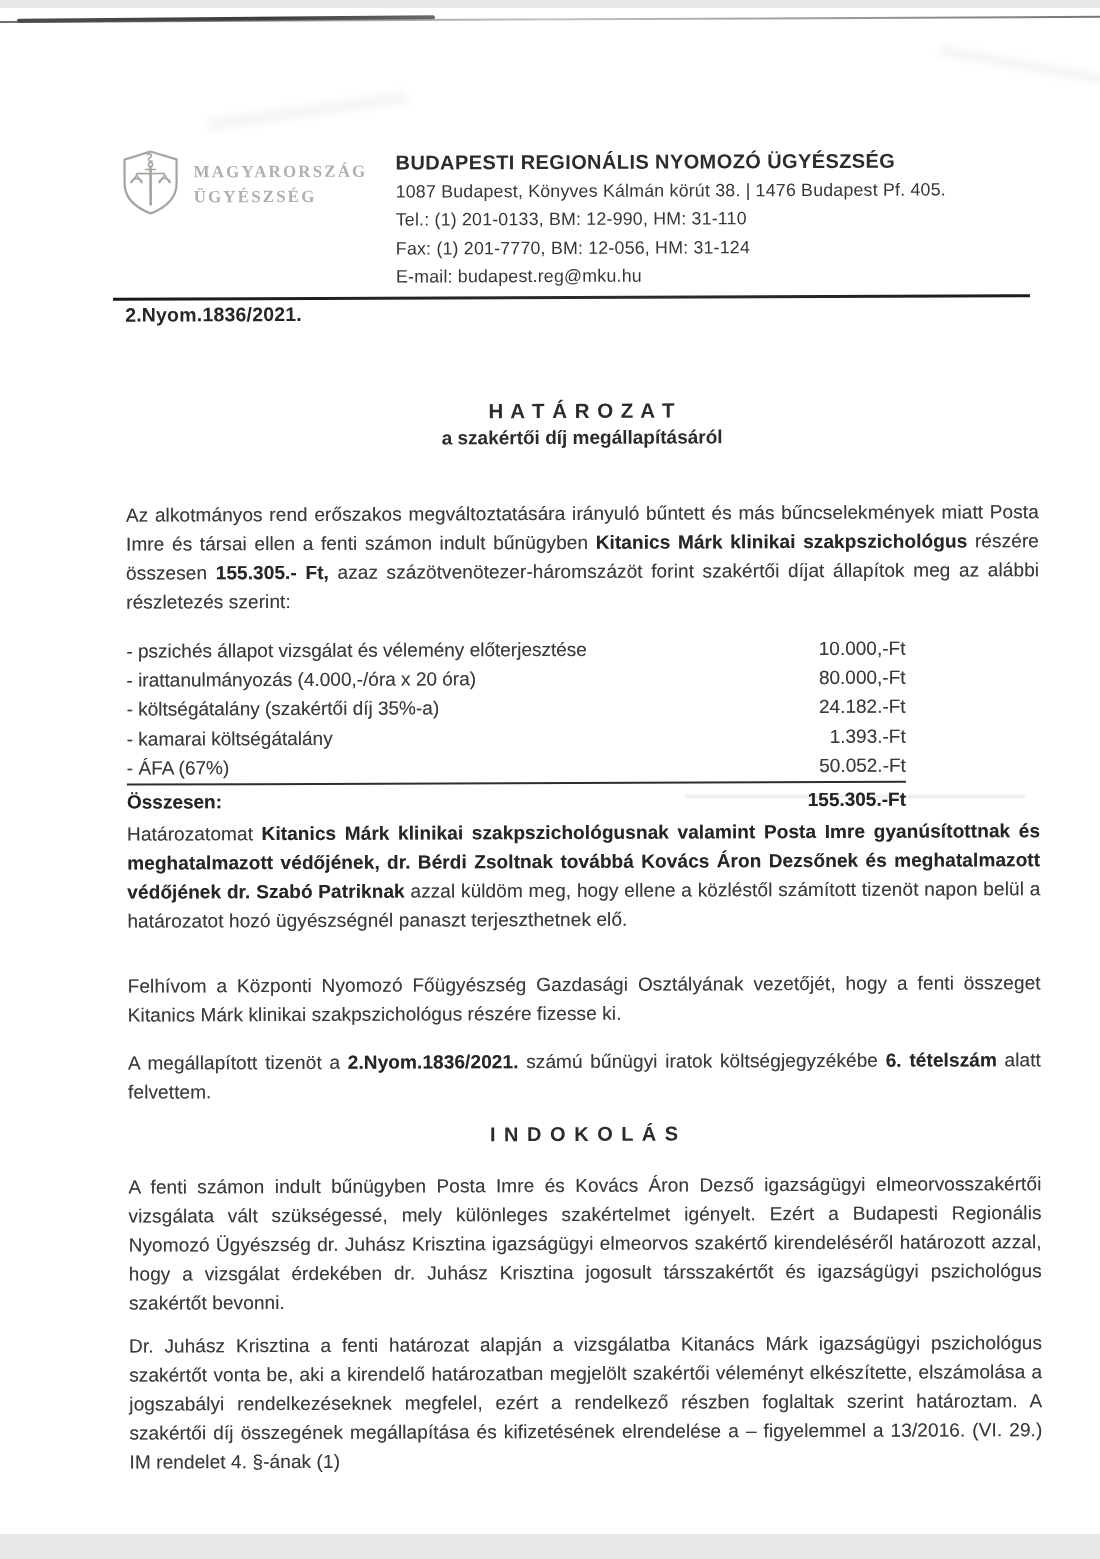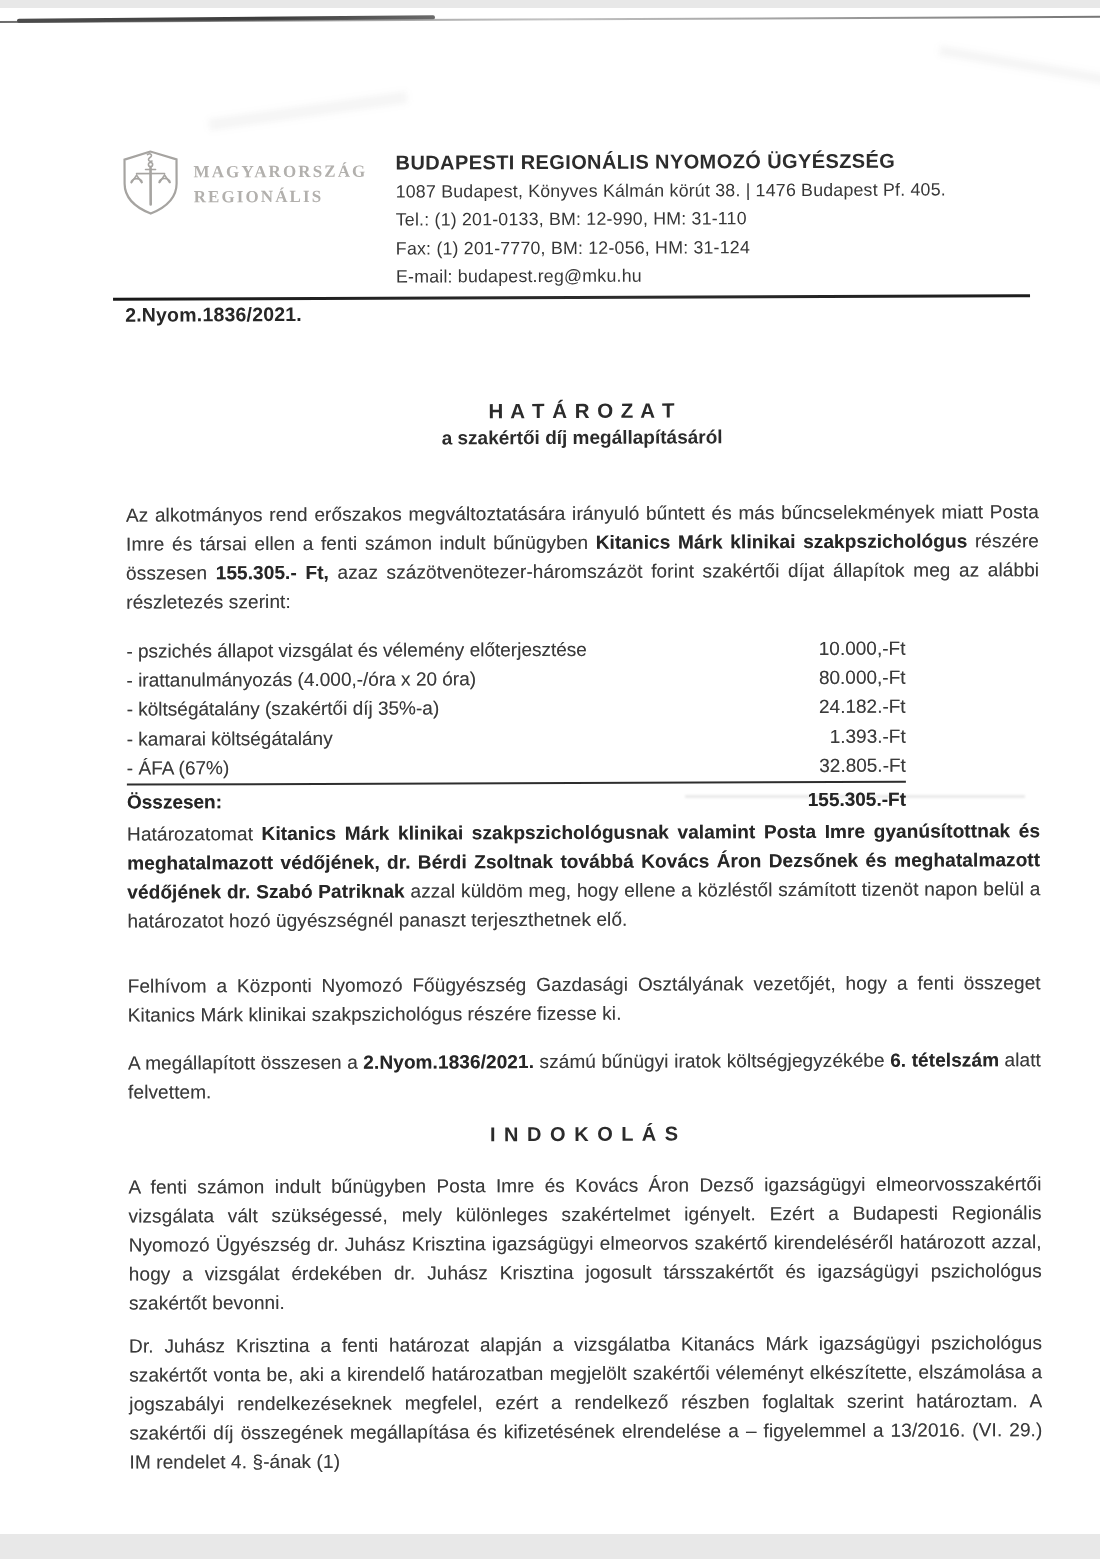--- a/index.html
+++ b/index.html
@@ -84,21 +84,21 @@
         <path d="M26 20 L36 20"></path>
         <path d="M17 24 L45 24"></path>
         <path d="M12 33 L17 25.5 L22 33"></path>
         <path d="M11.5 33 A 5.5 4 0 0 1 22.5 33"></path>
         <path d="M40 33 L45 25.5 L50 33"></path>
         <path d="M39.5 33 A 5.5 4 0 0 1 50.5 33"></path>
       </svg>
     </div>
     <div class="org-name">
       <div>MAGYARORSZÁG</div>
-      <div>REGIONÁLIS</div>
+      <div>ÜGYÉSZSÉG</div>
     </div>
     <div class="office">
       <div class="office-name">BUDAPESTI REGIONÁLIS NYOMOZÓ ÜGYÉSZSÉG</div>
       <div class="office-line">1087 Budapest, Könyves Kálmán körút 38. | 1476 Budapest Pf. 405.</div>
       <div class="office-line">Tel.: (1) 201-0133, BM: 12-990, HM: 31-110</div>
       <div class="office-line">Fax: (1) 201-7770, BM: 12-056, HM: 31-124</div>
       <div class="office-line">E-mail: budapest.reg@mku.hu</div>
     </div>
 
     <div class="header-rule"></div>
@@ -125,34 +125,34 @@
           <div class="fee-row">
             <span>- költségátalány (szakértői díj 35%-a)</span>
             <span>24.182.-Ft</span>
           </div>
           <div class="fee-row">
             <span>- kamarai költségátalány</span>
             <span>1.393.-Ft</span>
           </div>
           <div class="fee-row underlined">
             <span>- ÁFA (67%)</span>
-            <span>32.805.-Ft</span>
+            <span>50.052.-Ft</span>
           </div>
         </div>
       <div class="fee-total">
         <span>Összesen:</span>
         <span>155.305.-Ft</span>
       </div>
     </div>
 
     <p class="para p-notify"><span>Határozatomat </span><span class="b">Kitanics Márk klinikai szakpszichológusnak valamint Posta Imre gyanúsítottnak és meghatalmazott védőjének, dr. Bérdi Zsoltnak továbbá Kovács Áron Dezsőnek és meghatalmazott védőjének dr. Szabó Patriknak</span><span> azzal küldöm meg, hogy ellene a közléstől számított tizenöt napon belül a határozatot hozó ügyészségnél panaszt terjeszthetnek elő.</span></p>
 
     <p class="para p-payment">Felhívom a Központi Nyomozó Főügyészség Gazdasági Osztályának vezetőjét, hogy a fenti összeget Kitanics Márk klinikai szakpszichológus részére fizesse ki.</p>
 
-    <p class="para p-costreg"><span>A megállapított összesen a </span><span class="b">2.Nyom.1836/2021.</span><span> számú bűnügyi iratok költségjegyzékébe </span><span class="b">6. tételszám</span><span> alatt felvettem.</span></p>
+    <p class="para p-costreg"><span>A megállapított tizenöt a </span><span class="b">2.Nyom.1836/2021.</span><span> számú bűnügyi iratok költségjegyzékébe </span><span class="b">6. tételszám</span><span> alatt felvettem.</span></p>
 
     <h2 class="section-heading">I N D O K O L Á S</h2>
 
     <p class="para p-reason1">A fenti számon indult bűnügyben Posta Imre és Kovács Áron Dezső igazságügyi elmeorvosszakértői vizsgálata vált szükségessé, mely különleges szakértelmet igényelt. Ezért a Budapesti Regionális Nyomozó Ügyészség dr. Juhász Krisztina igazságügyi elmeorvos szakértő kirendeléséről határozott azzal, hogy a vizsgálat érdekében dr. Juhász Krisztina jogosult társszakértőt és igazságügyi pszichológus szakértőt bevonni.</p>
 
     <p class="para p-reason2">Dr. Juhász Krisztina a fenti határozat alapján a vizsgálatba Kitanács Márk igazságügyi pszichológus szakértőt vonta be, aki a kirendelő határozatban megjelölt szakértői véleményt elkészítette, elszámolása a jogszabályi rendelkezéseknek megfelel, ezért a rendelkező részben foglaltak szerint határoztam. A szakértői díj összegének megállapítása és kifizetésének elrendelése a – figyelemmel a 13/2016. (VI. 29.) IM rendelet 4. §-ának (1)</p>
 
   </div>
 </div>
 

